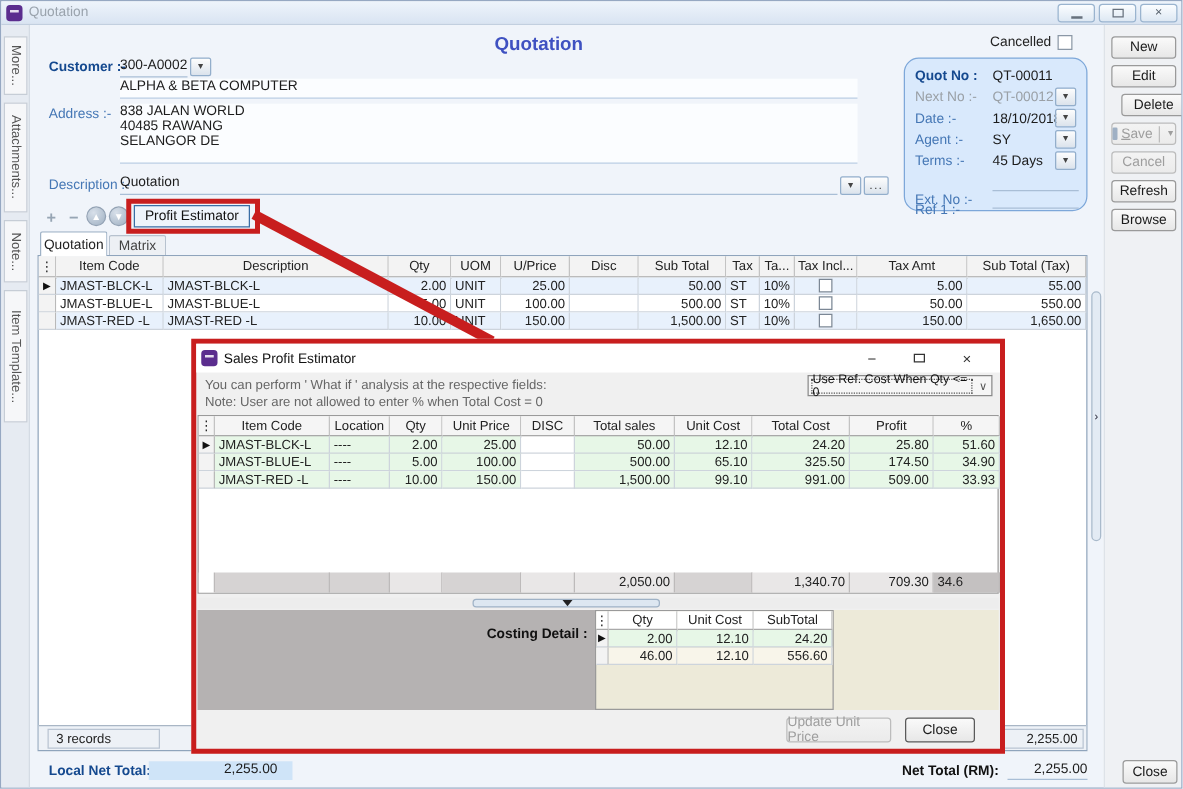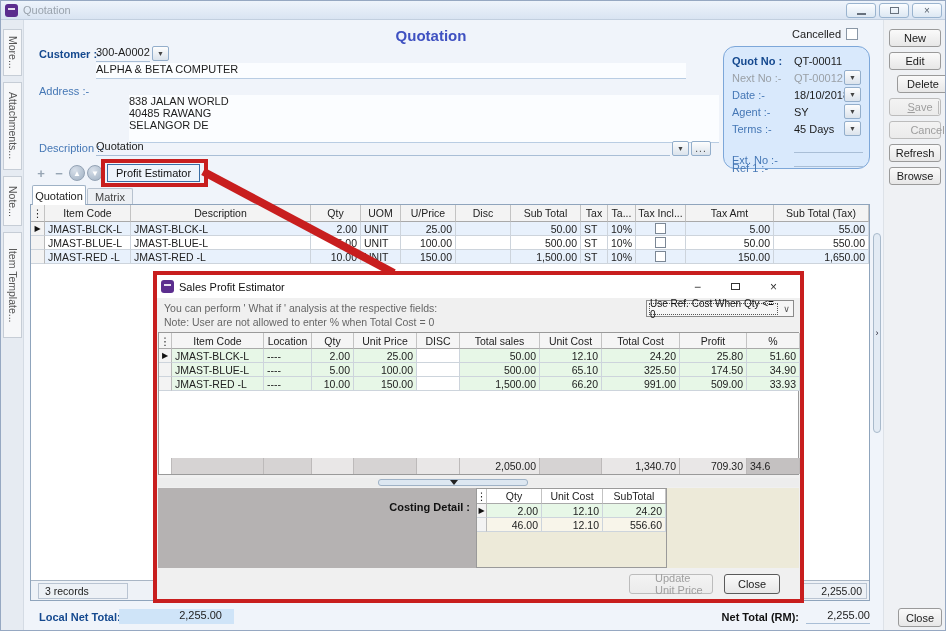--- a/index.html
+++ b/index.html
@@ -26,21 +26,21 @@
   
   .sidebar { position:absolute; left:0; top:19px; bottom:0; width:23px; background:#e6ebf2; border-right:1px solid #d4dbe4; }
   .vtab { position:absolute; left:2px; width:19px; background:#f6f7f9; border:1px solid #c6cdd6;
     border-radius:0 0 0 0; color:#555; writing-mode:vertical-rl; font-size:10.5px;
     display:flex; align-items:center; justify-content:center; padding:4px 0; }
   
   .actionpanel { position:absolute; right:0; top:19px; bottom:0; width:62px; background:#eff1f4; border-left:1px solid #dde2e8; }
   .cbtn { position:absolute; display:flex; align-items:center; justify-content:center;
     background:linear-gradient(#fafafa,#e7e7e7); border:1px solid #9a9a9a; border-radius:3px;
     font-size:11px; color:#1a1a1a; }
-  .cbtn.dis { color:#9e9e9e; border-color:#bcbcbc; background:linear-gradient(#f3f3f3,#ebebeb);padding-left:25px; }
+  .cbtn.dis { color:#9e9e9e; border-color:#bcbcbc; background:linear-gradient(#f3f3f3,#ebebeb); }
   .hot::first-letter { text-decoration:underline; }
   .savebtn { display:flex; align-items:center; gap:3px; }
   .floppy { width:10px; height:10px; background:#9fb0c4; border-radius:1px; position:relative; }
   .floppy::before { content:""; position:absolute; top:0; left:2px; right:2px; height:4px; background:#e9eef4; }
   .floppy::after { content:""; position:absolute; bottom:0; left:3px; right:3px; height:3px; background:#d6dfe9; }
   .splitdiv { width:0; height:13px; border-left:1px solid #bcbcbc; margin:0 2px; }
   .chev7 { font-size:7px; color:#9e9e9e; }
   
   .pagetitle { position:absolute; left:330px; top:26px; width:200px; text-align:center;
     font-size:15px; font-weight:bold; color:#3f51c1; }
@@ -185,21 +185,21 @@
   <div style="position:absolute;left:760px;top:27px;width:80px;text-align:right;">Cancelled</div>
   <div class="chk" style="position:absolute;left:845px;top:27px;"></div>
 
   <div class="lbl-blue-b" style="position:absolute;left:38px;top:47px;">Customer :-</div>
   <div class="val underln" style="position:absolute;left:95px;top:45px;width:54px;height:16px;">300-A0002</div>
   <div class="combo" style="left:151px;top:45px;">
       <span>▼</span>
     </div>
   <div class="val field" style="position:absolute;left:95px;top:62px;width:590px;height:16px;">ALPHA &amp; BETA COMPUTER</div>
   <div class="lbl-blue" style="position:absolute;left:38px;top:84px;">Address :-</div>
-  <div class="field" style="position:absolute;left:95px;top:94px;width:590px;height:48px;margin-left:33px;">
+  <div class="field" style="position:absolute;left:95px;top:82px;width:590px;height:48px;">
     <div class="val">838 JALAN WORLD</div>
     <div class="val">40485 RAWANG</div>
     <div class="val">SELANGOR DE</div>
   </div>
   <div class="lbl-blue" style="position:absolute;left:38px;top:141px;">Description :-</div>
   <div class="val underln" style="position:absolute;left:95px;top:139px;width:574px;height:16px;">Quotation</div>
   <div class="combo" style="left:671px;top:140px;">
       <span>▼</span>
     </div>
   <div class="combo" style="left:690px;top:140px;width:20px;">
@@ -417,21 +417,21 @@
         <div class="gc r">34.90</div>
       </div>
       <div class="dgrow green">
         <div class="gc indcell"></div>
         <div class="gc">JMAST-RED -L</div>
         <div class="gc">----</div>
         <div class="gc r">10.00</div>
         <div class="gc r">150.00</div>
         <div class="gc r wcell"></div>
         <div class="gc r">1,500.00</div>
-        <div class="gc r">66.20</div>
+        <div class="gc r">99.10</div>
         <div class="gc r">991.00</div>
         <div class="gc r">509.00</div>
         <div class="gc r">33.93</div>
       </div>
       <div class="dgrow dtotals">
         <div class="gc ind0"></div>
         <div class="gc"></div>
         <div class="gc"></div>
         <div class="gc num"></div>
         <div class="gc"></div>

